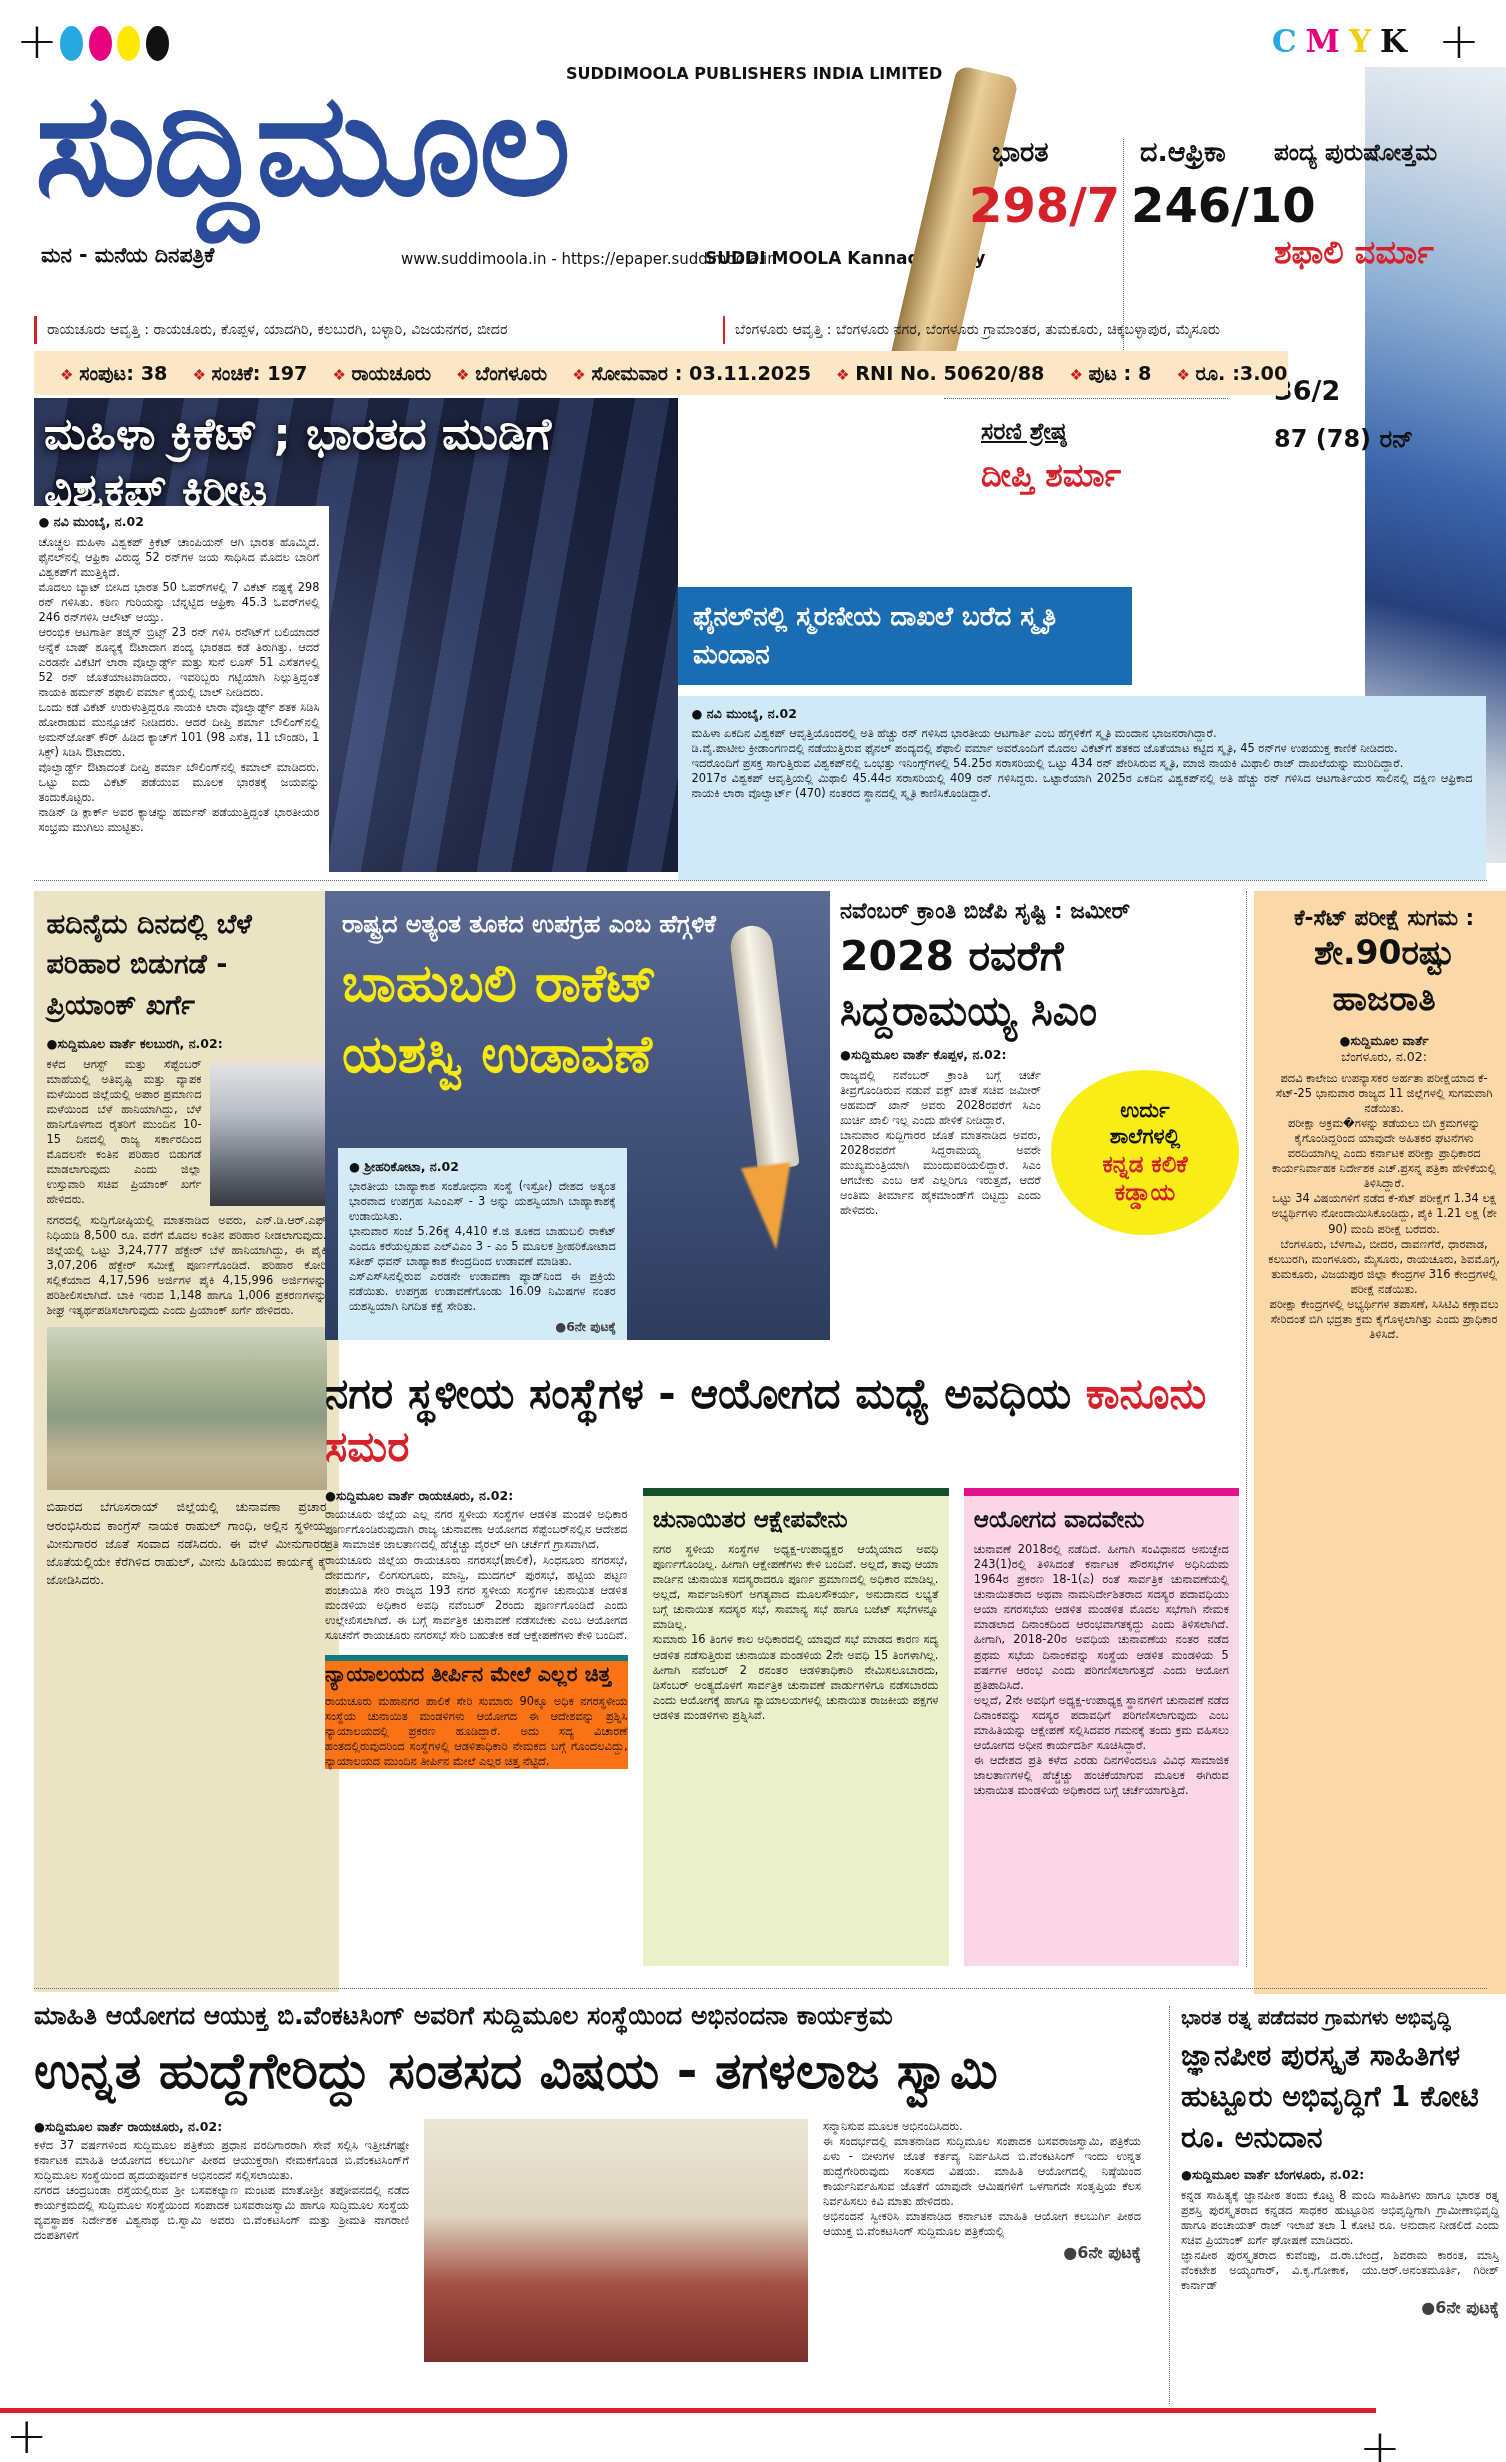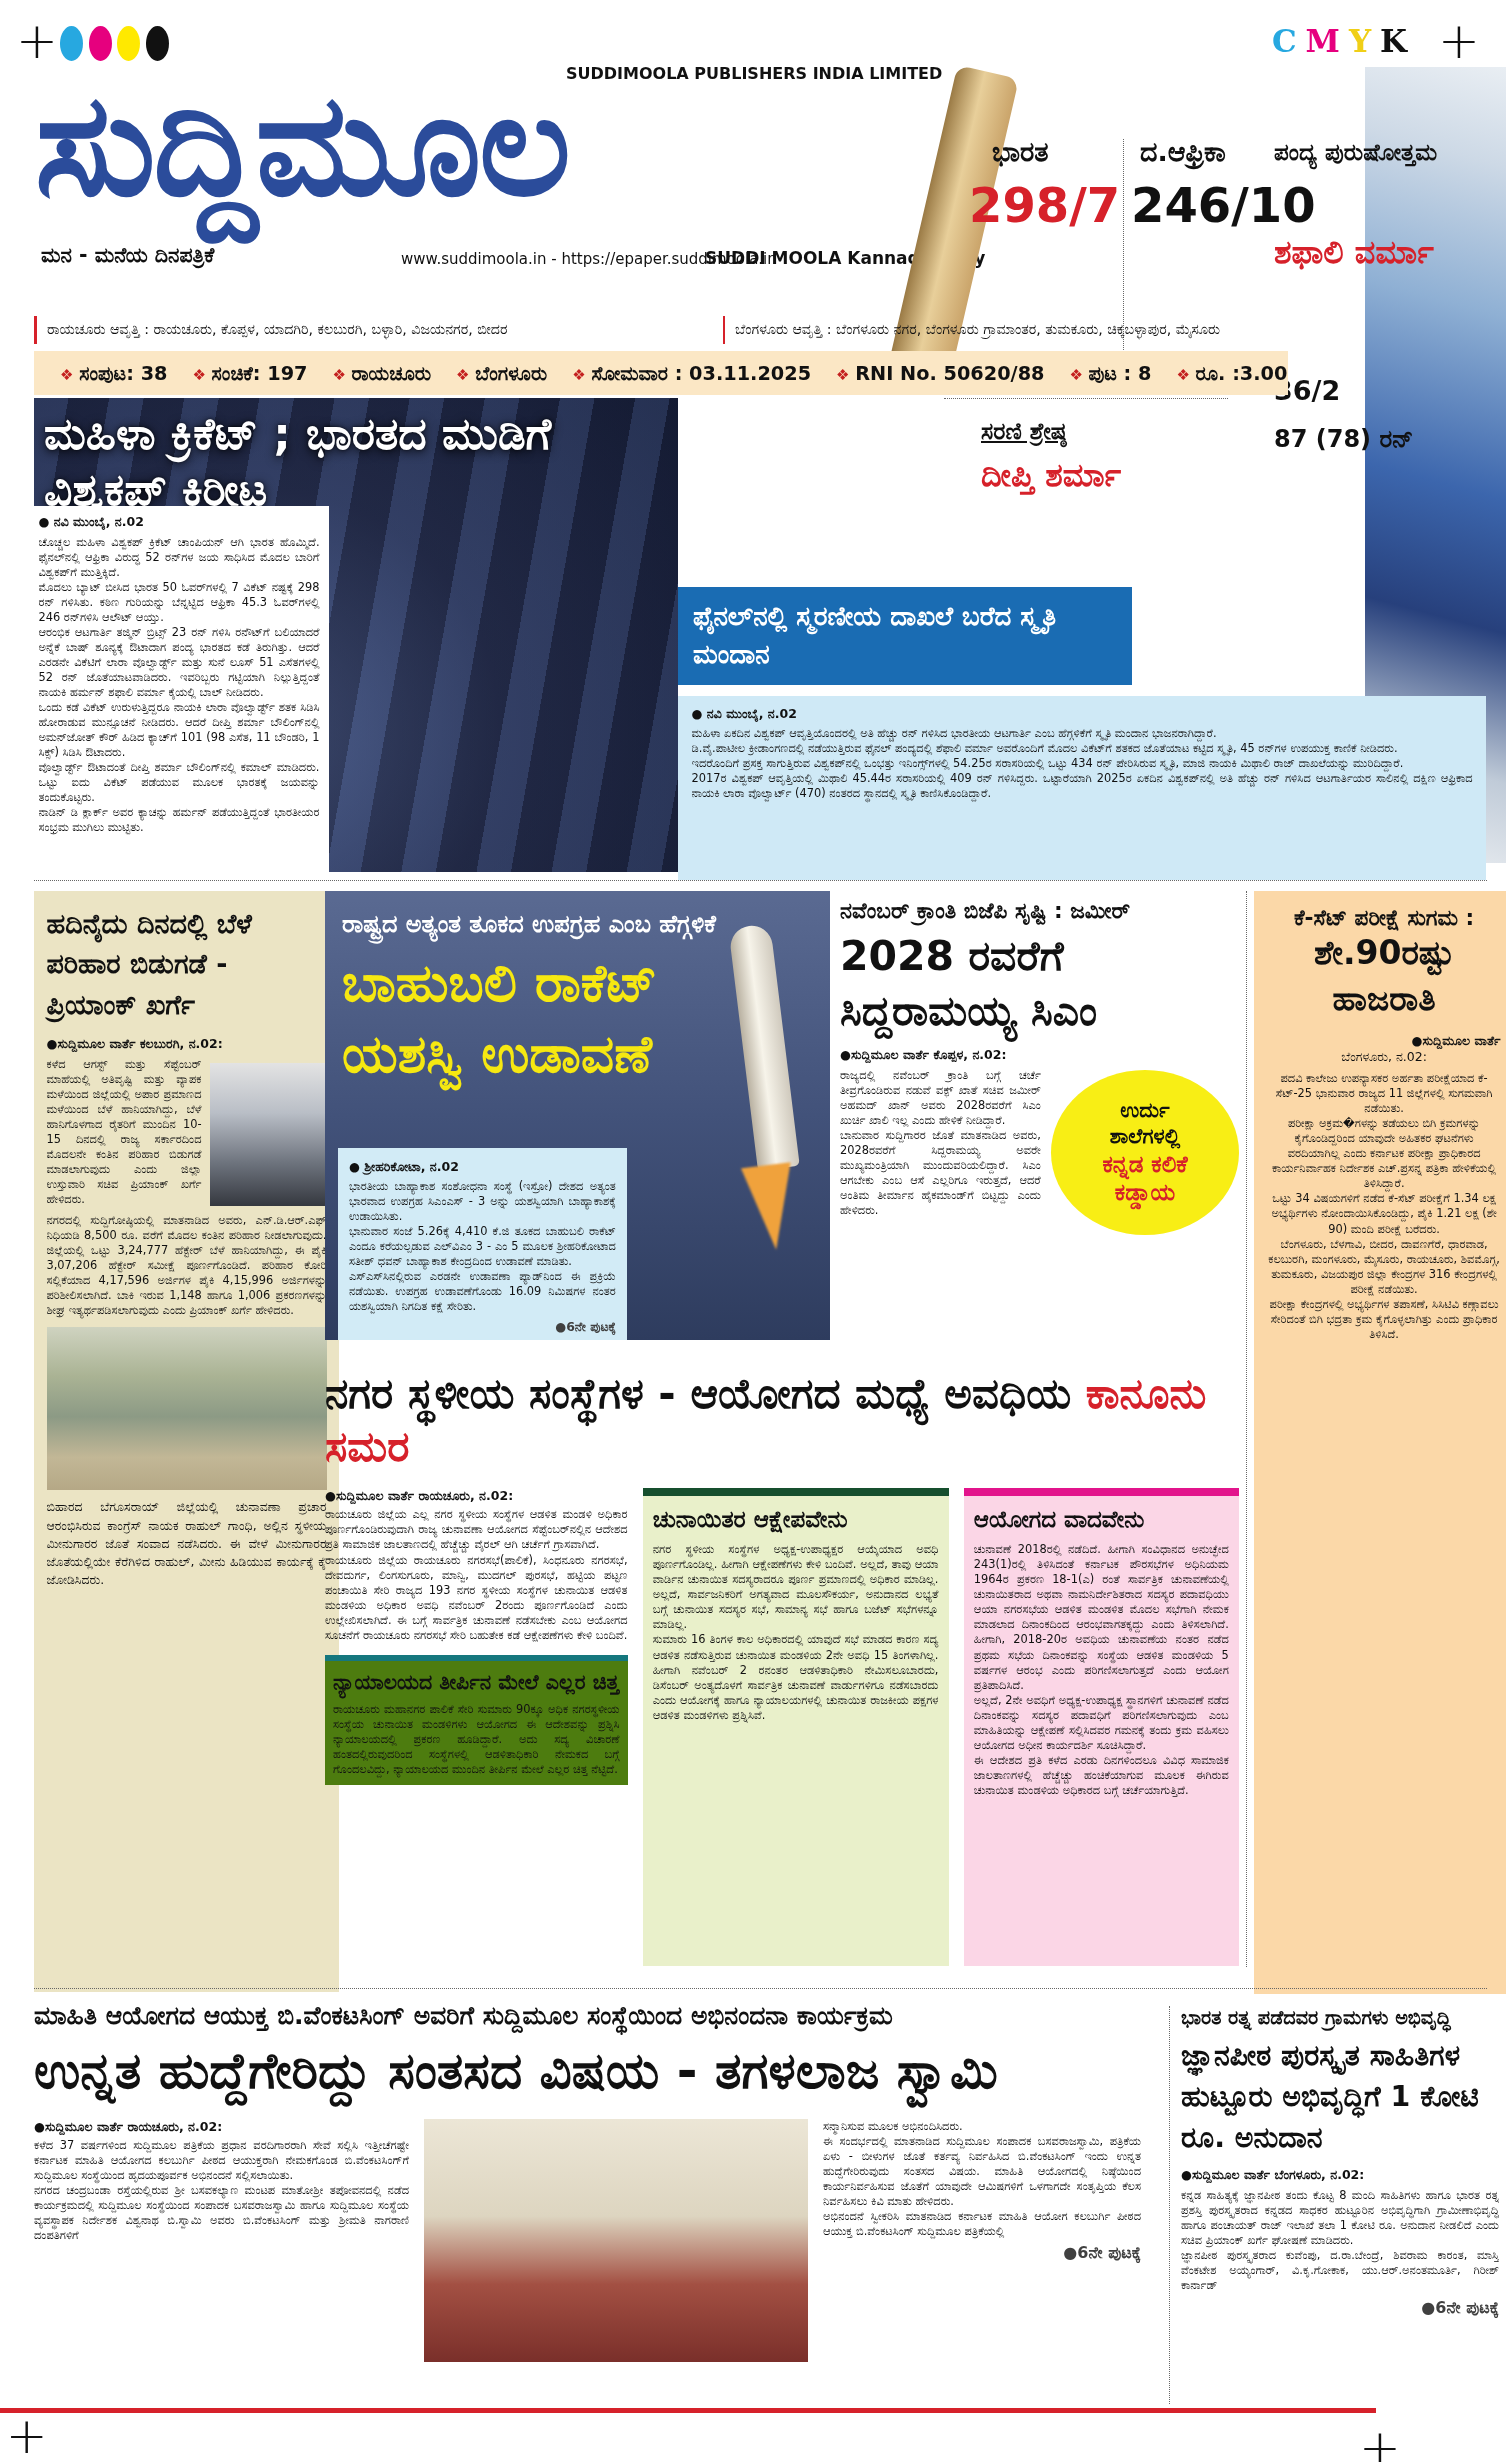--- a/index.html
+++ b/index.html
@@ -87,21 +87,21 @@
   .kset{background:#fbd8a8;padding:13.6px;text-align:right;}
   .kset-t1{font-size:21.6px;font-weight:800;text-align:center;}
   .kset-t2{font-size:33px;font-weight:800;text-align:center;line-height:1.4;}
   .kset .bodytext{text-align:center;}
 
   
   .law-kicker{font-size:24px;font-weight:800;}
   .law-headline{font-size:42px;font-weight:800;line-height:1.25;margin-top:8px;}
   .law-cols{display:flex;gap:15px;margin-top:15px;}
   .law-left{width:305px;}
-  .subbox{margin-top:12.5px;border-top:6.8px solid #15777e;background:#4d7c0f;padding:8px;}
+  .subbox{margin-top:12.5px;border-top:6.8px solid #15777e;background:#f97316;}
   .subbox .sh{font-size:20.5px;font-weight:800;line-height:1.3;}
   .box-green{width:288px;border-top:8px solid #164f2e;background:#e9f0ca;padding:10.2px;}
   .box-pink{width:257px;border-top:8px solid #e2148c;background:#fbd6e6;padding:10.2px;}
   .boxtitle{font-size:23px;font-weight:800;margin-bottom:9px;}
 
   
   .fel-kicker{font-size:25px;font-weight:800;}
   .fel-headline{font-size:50px;font-weight:800;line-height:1.25;margin-top:9px;}
   .fel-row{display:flex;gap:15px;margin-top:16px;}
   .photo-group{width:384px;height:243px;
@@ -232,21 +232,21 @@
         <span class="cl2">ಕಡ್ಡಾಯ</span>
       </div>
       <div class="bodytext">ರಾಜ್ಯದಲ್ಲಿ ನವೆಂಬರ್ ಕ್ರಾಂತಿ ಬಗ್ಗೆ ಚರ್ಚೆ ತೀವ್ರಗೊಂಡಿರುವ ನಡುವೆ ವಕ್ಫ್ ಖಾತೆ ಸಚಿವ ಜಮೀರ್ ಅಹಮದ್ ಖಾನ್ ಅವರು 2028ರವರೆಗೆ ಸಿಎಂ ಖುರ್ಚಿ ಖಾಲಿ ಇಲ್ಲ ಎಂದು ಹೇಳಿಕೆ ನೀಡಿದ್ದಾರೆ.
 ಬಾನುವಾರ ಸುದ್ದಿಗಾರರ ಜೊತೆ ಮಾತನಾಡಿದ ಅವರು, 2028ರವರೆಗೆ ಸಿದ್ದರಾಮಯ್ಯ ಅವರೇ ಮುಖ್ಯಮಂತ್ರಿಯಾಗಿ ಮುಂದುವರಿಯಲಿದ್ದಾರೆ. ಸಿಎಂ ಆಗಬೇಕು ಎಂಬ ಆಸೆ ಎಲ್ಲರಿಗೂ ಇರುತ್ತದೆ, ಆದರೆ ಅಂತಿಮ ತೀರ್ಮಾನ ಹೈಕಮಾಂಡ್‌ಗೆ ಬಿಟ್ಟದ್ದು ಎಂದು ಹೇಳಿದರು.</div>
     </div>
   </div>
 
   <div class="abs kset clip" style="left:1254px;top:891px;width:233px;height:1076px;">
     <div class="kset-t1">ಕೆ-ಸೆಟ್ ಪರೀಕ್ಷೆ ಸುಗಮ :</div>
     <div class="kset-t2">ಶೇ.90ರಷ್ಟು ಹಾಜರಾತಿ</div>
-    <div class="dateline" style="margin-top:11.4px;">●ಸುದ್ದಿಮೂಲ ವಾರ್ತೆ</div>
+    <div class="dateline" style="margin-top:11.4px;text-align:center;">●ಸುದ್ದಿಮೂಲ ವಾರ್ತೆ</div>
     <div style="font-size:12.5px;text-align:center;">ಬೆಂಗಳೂರು, ನ.02:</div>
     <div class="bodytext" style="margin-top:5.7px;">ಪದವಿ ಕಾಲೇಜು ಉಪನ್ಯಾಸಕರ ಅರ್ಹತಾ ಪರೀಕ್ಷೆಯಾದ ಕೆ-ಸೆಟ್-25 ಭಾನುವಾರ ರಾಜ್ಯದ 11 ಜಿಲ್ಲೆಗಳಲ್ಲಿ ಸುಗಮವಾಗಿ ನಡೆಯಿತು.
 ಪರೀಕ್ಷಾ ಅಕ್ರಮ�ಗಳನ್ನು ತಡೆಯಲು ಬಿಗಿ ಕ್ರಮಗಳನ್ನು ಕೈಗೊಂಡಿದ್ದರಿಂದ ಯಾವುದೇ ಅಹಿತಕರ ಘಟನೆಗಳು ವರದಿಯಾಗಿಲ್ಲ ಎಂದು ಕರ್ನಾಟಕ ಪರೀಕ್ಷಾ ಪ್ರಾಧಿಕಾರದ ಕಾರ್ಯನಿರ್ವಾಹಕ ನಿರ್ದೇಶಕ ಎಚ್.ಪ್ರಸನ್ನ ಪತ್ರಿಕಾ ಹೇಳಿಕೆಯಲ್ಲಿ ತಿಳಿಸಿದ್ದಾರೆ.
 ಒಟ್ಟು 34 ವಿಷಯಗಳಿಗೆ ನಡೆದ ಕೆ-ಸೆಟ್ ಪರೀಕ್ಷೆಗೆ 1.34 ಲಕ್ಷ ಅಭ್ಯರ್ಥಿಗಳು ನೋಂದಾಯಿಸಿಕೊಂಡಿದ್ದು, ಪೈಕಿ 1.21 ಲಕ್ಷ (ಶೇ 90) ಮಂದಿ ಪರೀಕ್ಷೆ ಬರೆದರು.
 ಬೆಂಗಳೂರು, ಬೆಳಗಾವಿ, ಬೀದರ, ದಾವಣಗೆರೆ, ಧಾರವಾಡ, ಕಲಬುರಗಿ, ಮಂಗಳೂರು, ಮೈಸೂರು, ರಾಯಚೂರು, ಶಿವಮೊಗ್ಗ, ತುಮಕೂರು, ವಿಜಯಪುರ ಜಿಲ್ಲಾ ಕೇಂದ್ರಗಳ 316 ಕೇಂದ್ರಗಳಲ್ಲಿ ಪರೀಕ್ಷೆ ನಡೆಯಿತು.
 ಪರೀಕ್ಷಾ ಕೇಂದ್ರಗಳಲ್ಲಿ ಅಭ್ಯರ್ಥಿಗಳ ತಪಾಸಣೆ, ಸಿಸಿಟಿವಿ ಕಣ್ಗಾವಲು ಸೇರಿದಂತೆ ಬಿಗಿ ಭದ್ರತಾ ಕ್ರಮ ಕೈಗೊಳ್ಳಲಾಗಿತ್ತು ಎಂದು ಪ್ರಾಧಿಕಾರ ತಿಳಿಸಿದೆ.</div>
   </div>
 
   <div class="abs clip" style="left:325px;top:1360px;width:914px;height:606px;">
     <div class="law-headline">

